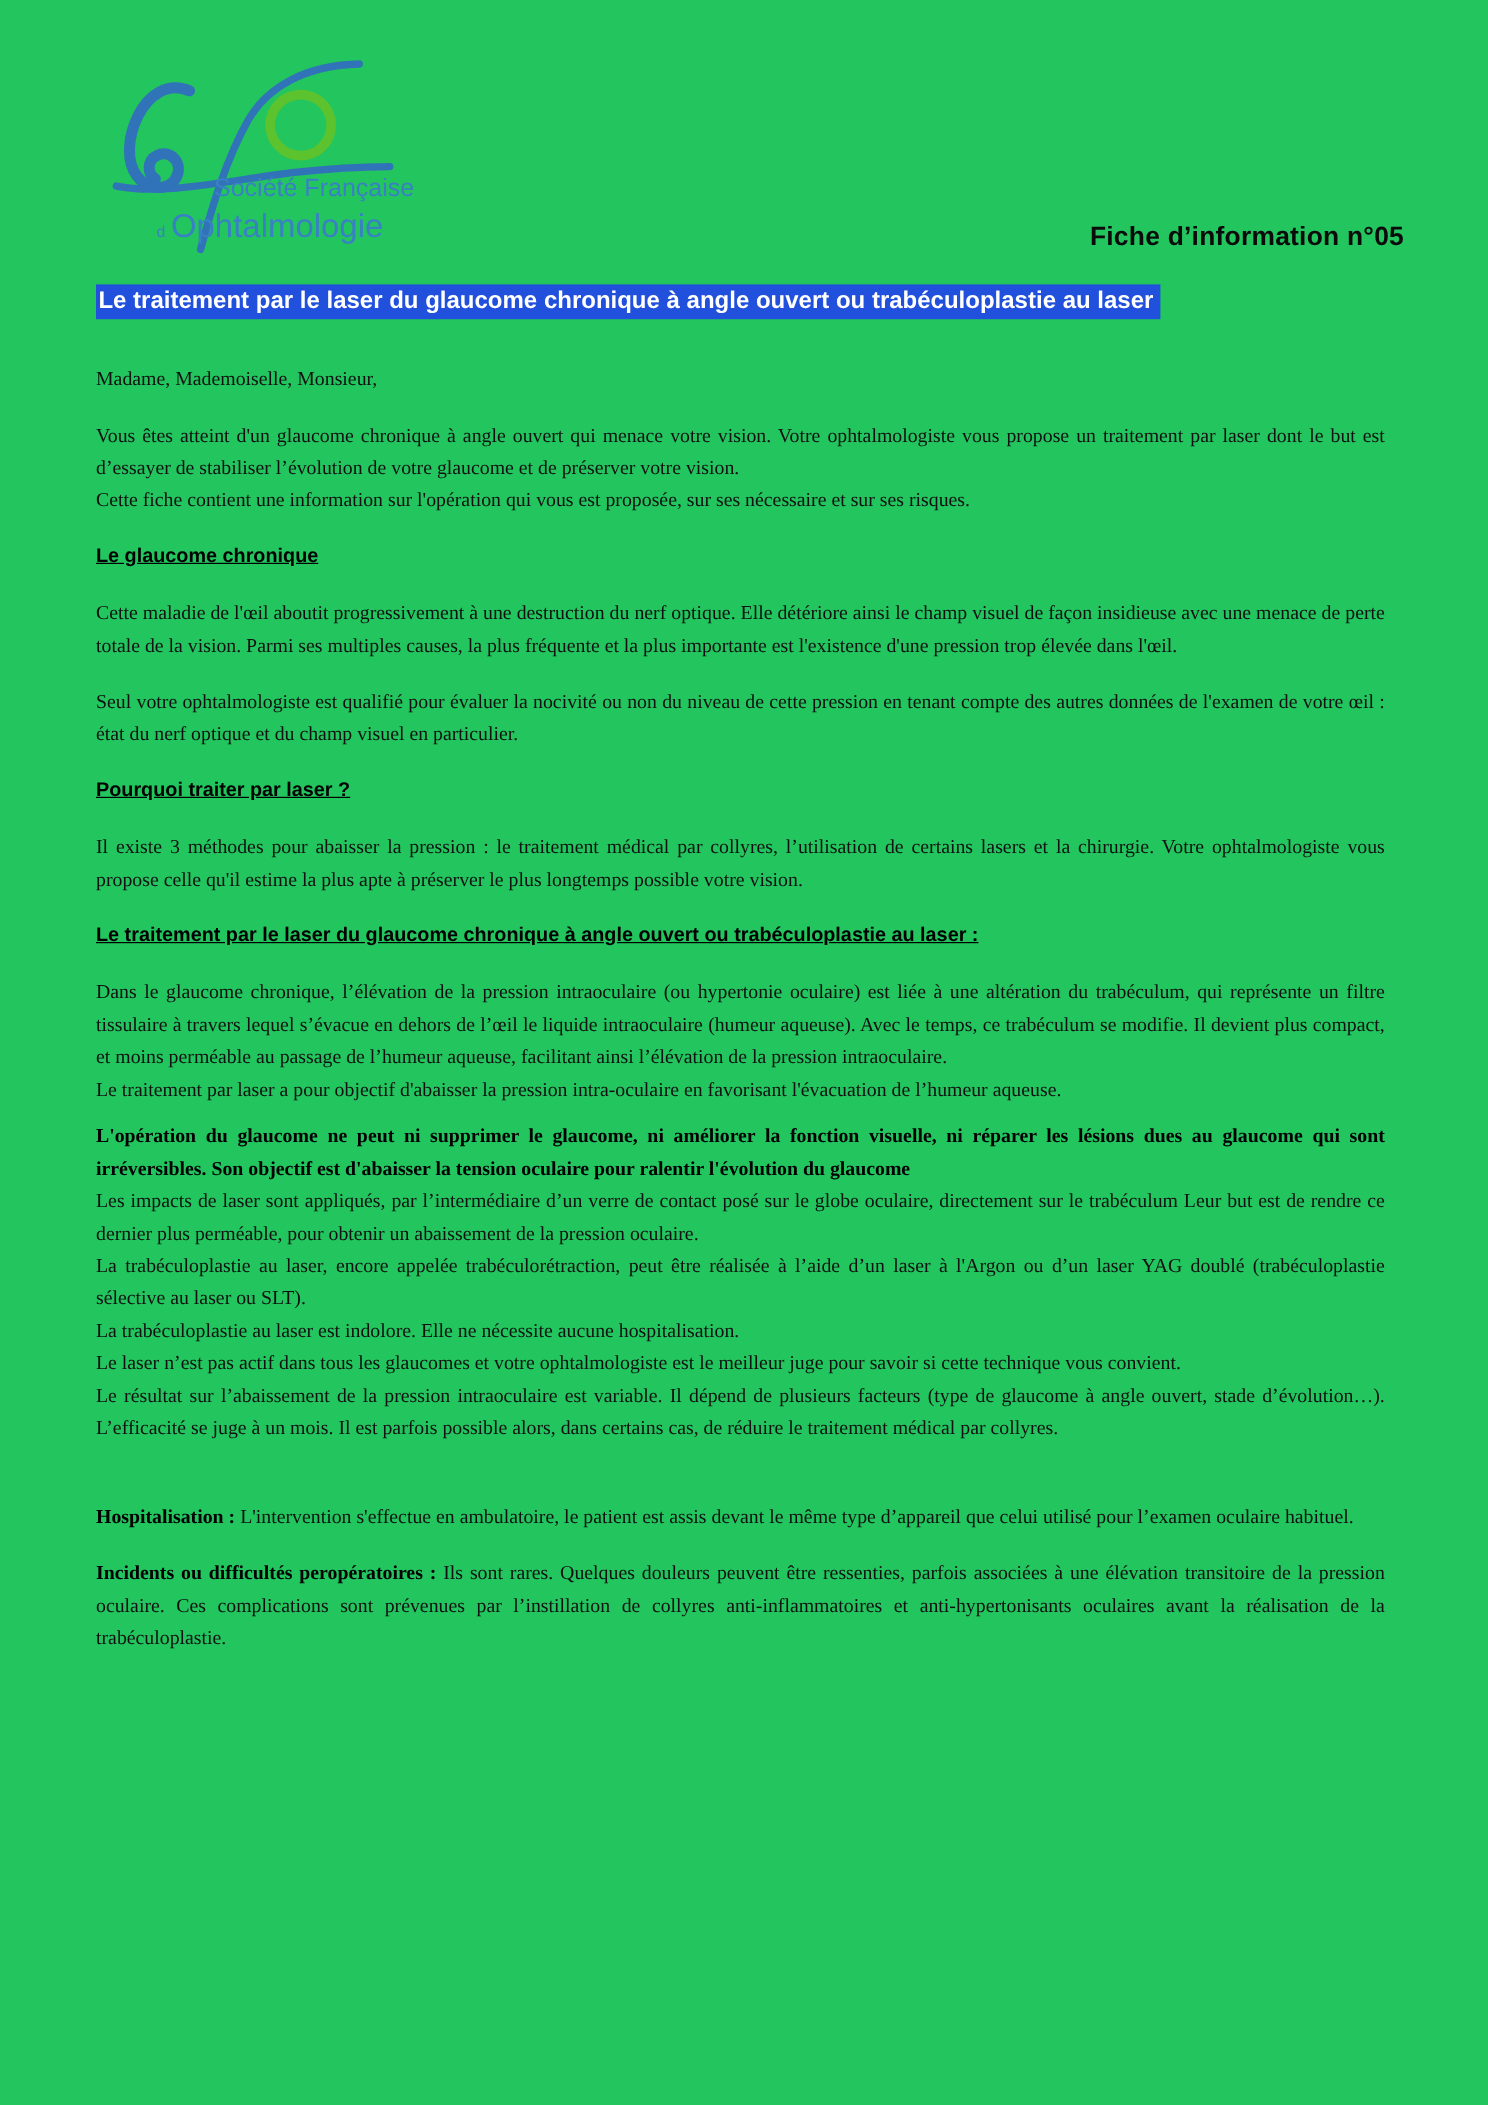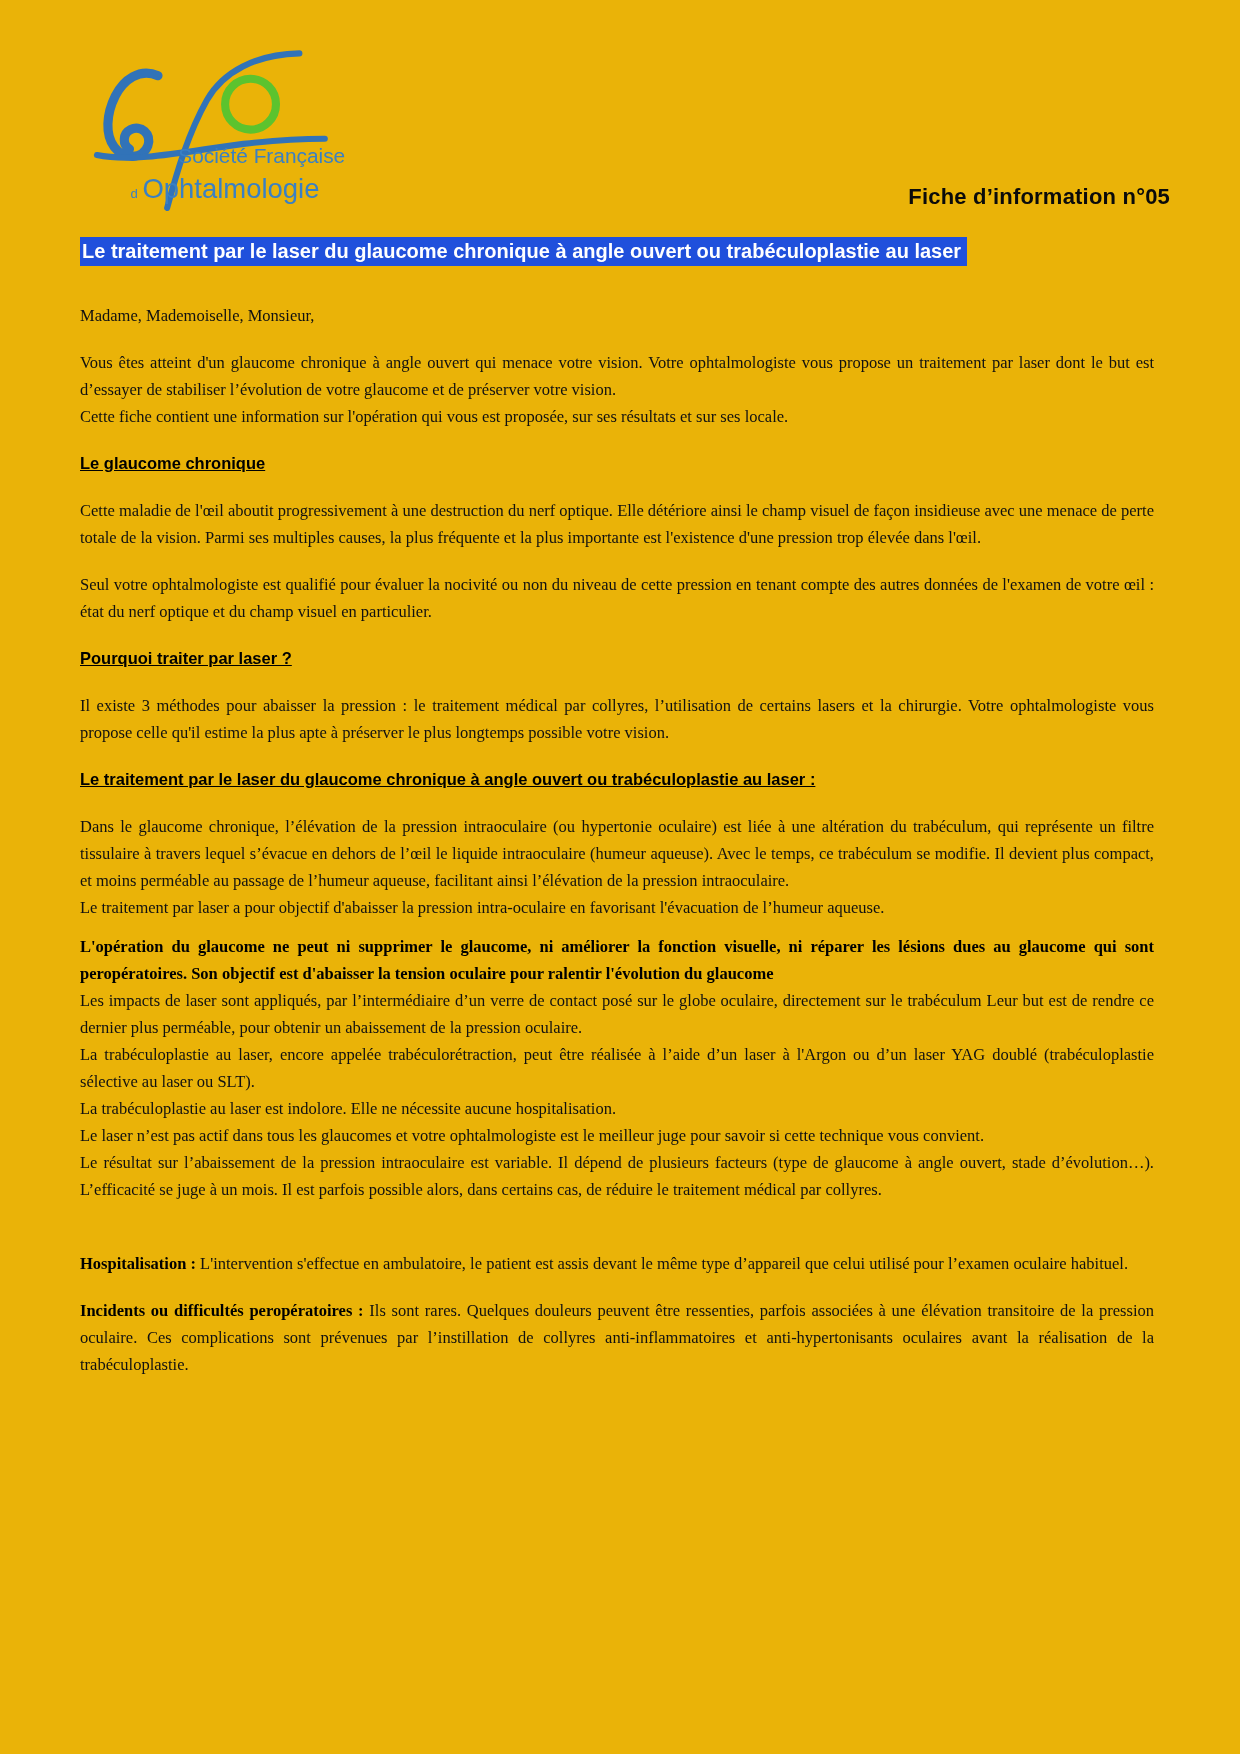--- a/index.html
+++ b/index.html
@@ -1,20 +1,20 @@
 <!DOCTYPE html>
 <html lang="fr"><head>
 <meta charset="utf-8">
 <style>
   html,body { margin:0; padding:0; background:#ffffff; }
   .page {
     position: relative;
     width: 1240px;
     height: 1754px;
-    background: #eab308;
+    background: #22c55e;
     font-family: "Liberation Sans", sans-serif;
     color: #111111;
     overflow: hidden;
     margin: 0 auto;
   }
   .header { position: relative; height: 237px; }
   .logo { position: absolute; left: 73px; top: 33px; }
   .fiche-label {
     position: absolute;
     top: 184px;
@@ -73,34 +73,34 @@
     <div class="fiche-label">Fiche d’information n°05</div>
   </div>
 
   <div class="doc-title-row">
     <span class="doc-title">Le traitement par le laser du glaucome chronique à angle ouvert ou trabéculoplastie au laser</span>
   </div>
 
   <main class="content">
     <p class="p first">Madame, Mademoiselle, Monsieur,</p>
     <p class="p">Vous êtes atteint d'un glaucome chronique à angle ouvert qui menace votre vision. Votre ophtalmologiste vous propose un traitement par laser dont le but est d’essayer de stabiliser l’évolution de votre glaucome et de préserver votre vision.</p>
-    <p class="p cont">Cette fiche contient une information sur l'opération qui vous est proposée, sur ses résultats et sur ses locale.</p>
+    <p class="p cont">Cette fiche contient une information sur l'opération qui vous est proposée, sur ses nécessaire et sur ses risques.</p>
 
     <p class="h">Le glaucome chronique</p>
     <p class="p">Cette maladie de l'œil aboutit progressivement à une destruction du nerf optique. Elle détériore ainsi le champ visuel de façon insidieuse avec une menace de perte totale de la vision. Parmi ses multiples causes, la plus fréquente et la plus importante est l'existence d'une pression trop élevée dans l'œil.</p>
     <p class="p">Seul votre ophtalmologiste est qualifié pour évaluer la nocivité ou non du niveau de cette pression en tenant compte des autres données de l'examen de votre œil : état du nerf optique et du champ visuel en particulier.</p>
 
     <p class="h">Pourquoi traiter par laser ?</p>
     <p class="p">Il existe 3 méthodes pour abaisser la pression : le traitement médical par collyres, l’utilisation de certains lasers et la chirurgie. Votre ophtalmologiste vous propose celle qu'il estime la plus apte à préserver le plus longtemps possible votre vision.</p>
 
     <p class="h">Le traitement par le laser du glaucome chronique à angle ouvert ou trabéculoplastie au laser :</p>
     <p class="p">Dans le glaucome chronique, l’élévation de la pression intraoculaire (ou hypertonie oculaire) est liée à une altération du trabéculum, qui représente un  filtre tissulaire à travers lequel  s’évacue  en dehors de l’œil le liquide intraoculaire (humeur aqueuse). Avec le temps, ce trabéculum se modifie. Il devient plus compact, et moins perméable au passage de l’humeur aqueuse,  facilitant ainsi l’élévation de la pression intraoculaire.</p>
     <p class="p cont">Le traitement par laser a pour objectif d'abaisser la pression intra-oculaire en favorisant l'évacuation de l’humeur aqueuse.</p>
 
-    <p class="p bold gap-sm">L'opération du glaucome ne peut ni supprimer le glaucome, ni améliorer la fonction visuelle, ni réparer les lésions dues au glaucome qui sont peropératoires. Son objectif est d'abaisser la tension oculaire pour ralentir l'évolution du glaucome</p>
+    <p class="p bold gap-sm">L'opération du glaucome ne peut ni supprimer le glaucome, ni améliorer la fonction visuelle, ni réparer les lésions dues au glaucome qui sont irréversibles. Son objectif est d'abaisser la tension oculaire pour ralentir l'évolution du glaucome</p>
     <p class="p cont">Les impacts de laser sont appliqués, par l’intermédiaire d’un verre de contact posé sur le globe oculaire, directement sur le trabéculum Leur but est de rendre ce dernier  plus perméable, pour obtenir un abaissement de la pression oculaire.</p>
     <p class="p cont">La trabéculoplastie au laser, encore appelée trabéculorétraction, peut être réalisée à l’aide d’un laser à l'Argon ou d’un laser YAG doublé  (trabéculoplastie sélective au laser ou SLT).</p>
     <p class="p cont">La trabéculoplastie au laser est indolore. Elle ne nécessite aucune hospitalisation.</p>
     <p class="p cont">Le laser n’est pas actif dans tous les glaucomes et votre ophtalmologiste est le meilleur juge pour savoir si cette technique vous convient.</p>
     <p class="p cont">Le résultat sur l’abaissement de la pression intraoculaire est variable. Il dépend de plusieurs facteurs (type de glaucome à angle ouvert, stade d’évolution…). L’efficacité  se juge à un mois. Il est parfois possible alors, dans certains cas, de réduire  le traitement médical par collyres.</p>
 
     <p class="p gap-lg">
       <span class="lead">Hospitalisation :</span><span> L'intervention s'effectue en ambulatoire, le patient est assis devant le même type d’appareil que celui utilisé pour l’examen oculaire habituel.</span>
     </p>
     <p class="p">

